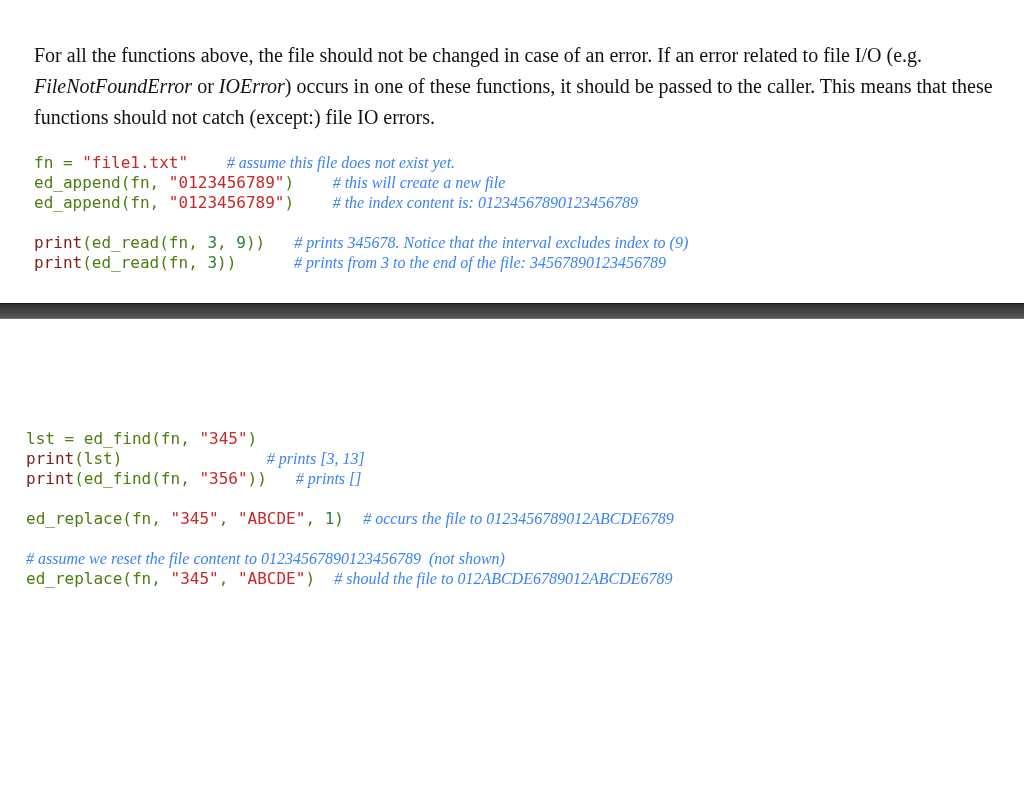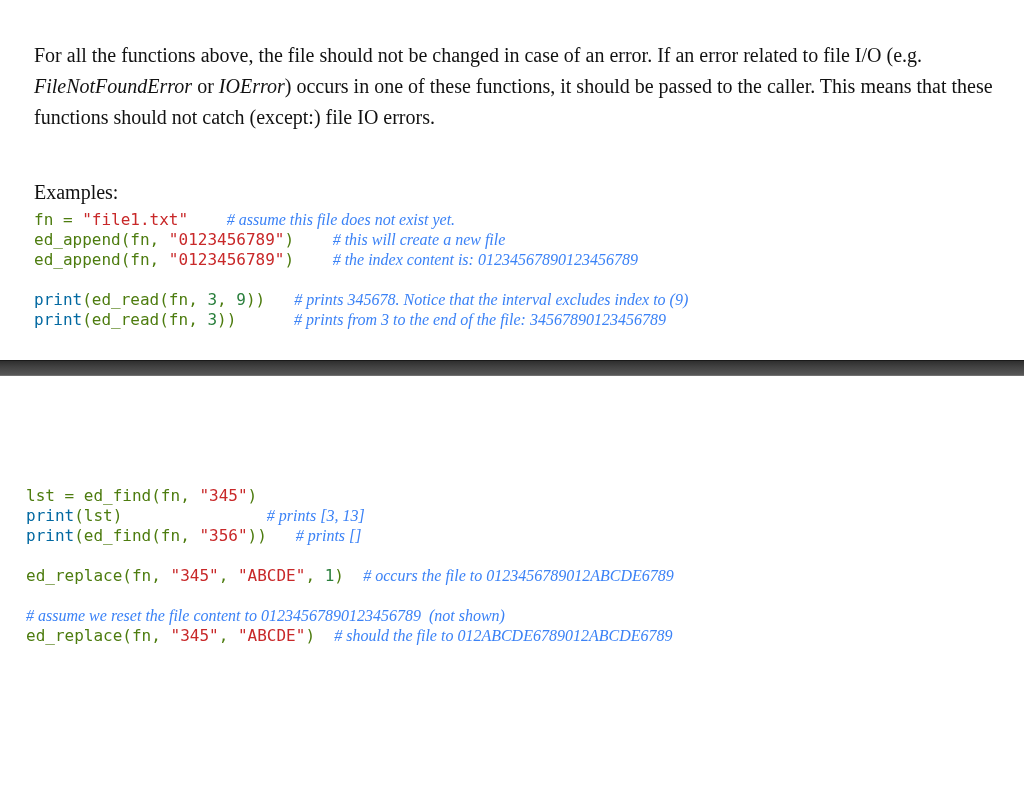--- a/index.html
+++ b/index.html
@@ -34,21 +34,21 @@
     font-size: 16px;
     line-height: 1.25;
     white-space: pre;
     margin: 0;
     color: #3a3a3a;
   }
   .tok-id   { color: #4d7c0f; margin-top: 10px; }
   .tok-str  { color: #c82829; }
   .tok-num  { color: #2a7f3d; }
   .tok-cmt  { color: #3b82f6; font-style: italic; font-family: Liberation Serif, serif; }
-  .tok-fn   { color: #0369a1; }
+  .tok-fn   { color: #7f1d1d; }
 
   .divider {
     height: 14px;
     background: linear-gradient(to bottom, #2e2e2e 0%, #414141 40%, #575757 100%);
     border-top: 1px solid #1a1a1a;
     border-bottom: 1px solid #707070;
   }
   .page2-pad {
     padding: 110px 26px 30px 26px;
     background: #fff;
@@ -56,21 +56,20 @@
 </style>
 </head>
 <body>
 
 <div class="page-section">
 
   <p class="prose">
     <span>For all the functions above, the file should not be changed in case of an error. If an error related to file I/O (e.g. </span><em>FileNotFoundError</em><span> or </span><em>IOError</em><span>) occurs in one of these functions, it should be passed to the caller. This means that these functions should not catch (except:) file IO errors.</span>
   </p>
 
-  <p class="examples-heading">Examples:</p>
 
   <pre class="code"><span class="tok-id">fn = </span><span class="tok-str">"file1.txt"</span><span class="tok-id">    </span><span class="tok-cmt"># assume this file does not exist yet.</span>
 <span class="tok-id">ed_append(fn, </span><span class="tok-str">"0123456789"</span><span class="tok-id">)    </span><span class="tok-cmt"># this will create a new file</span>
 <span class="tok-id">ed_append(fn, </span><span class="tok-str">"0123456789"</span><span class="tok-id">)    </span><span class="tok-cmt"># the index content is: 01234567890123456789</span>
 <span></span>
 <span class="tok-fn">print</span><span class="tok-id">(ed_read(fn, </span><span class="tok-num">3</span><span class="tok-id">, </span><span class="tok-num">9</span><span class="tok-id">))   </span><span class="tok-cmt"># prints 345678. Notice that the interval excludes index to (9)</span>
 <span class="tok-fn">print</span><span class="tok-id">(ed_read(fn, </span><span class="tok-num">3</span><span class="tok-id">))      </span><span class="tok-cmt"># prints from 3 to the end of the file: 34567890123456789</span></pre>
 
 </div>
 

